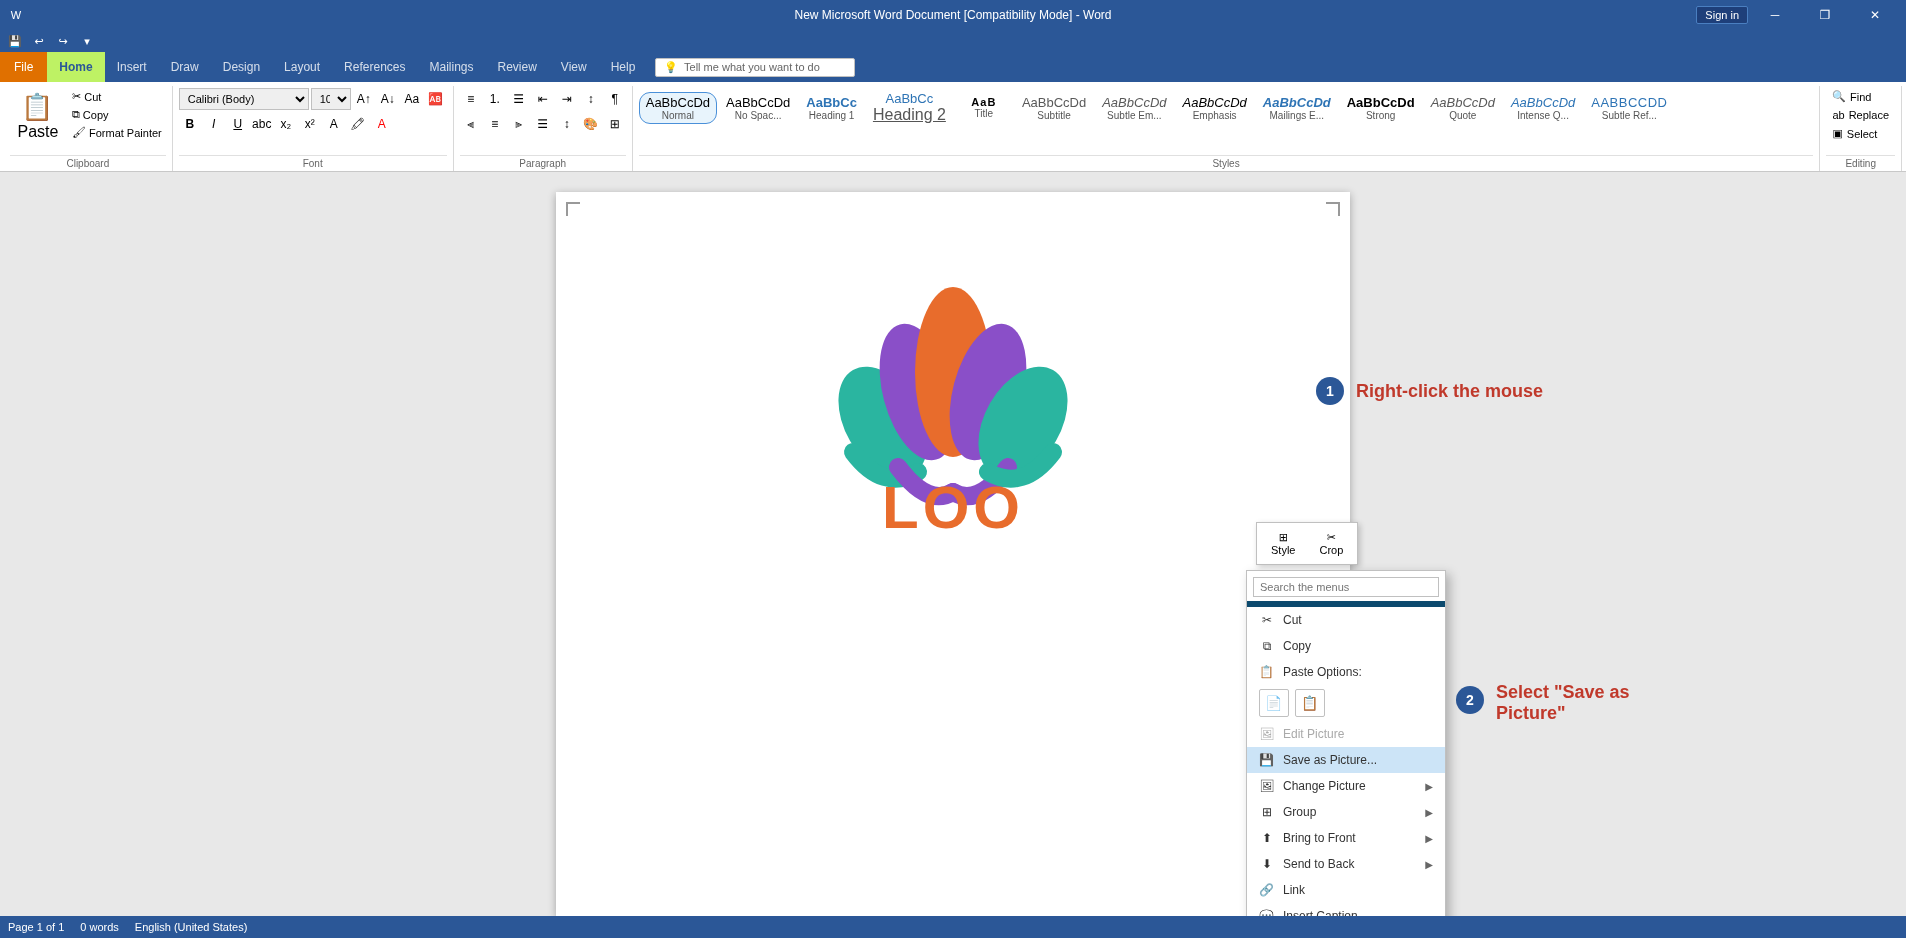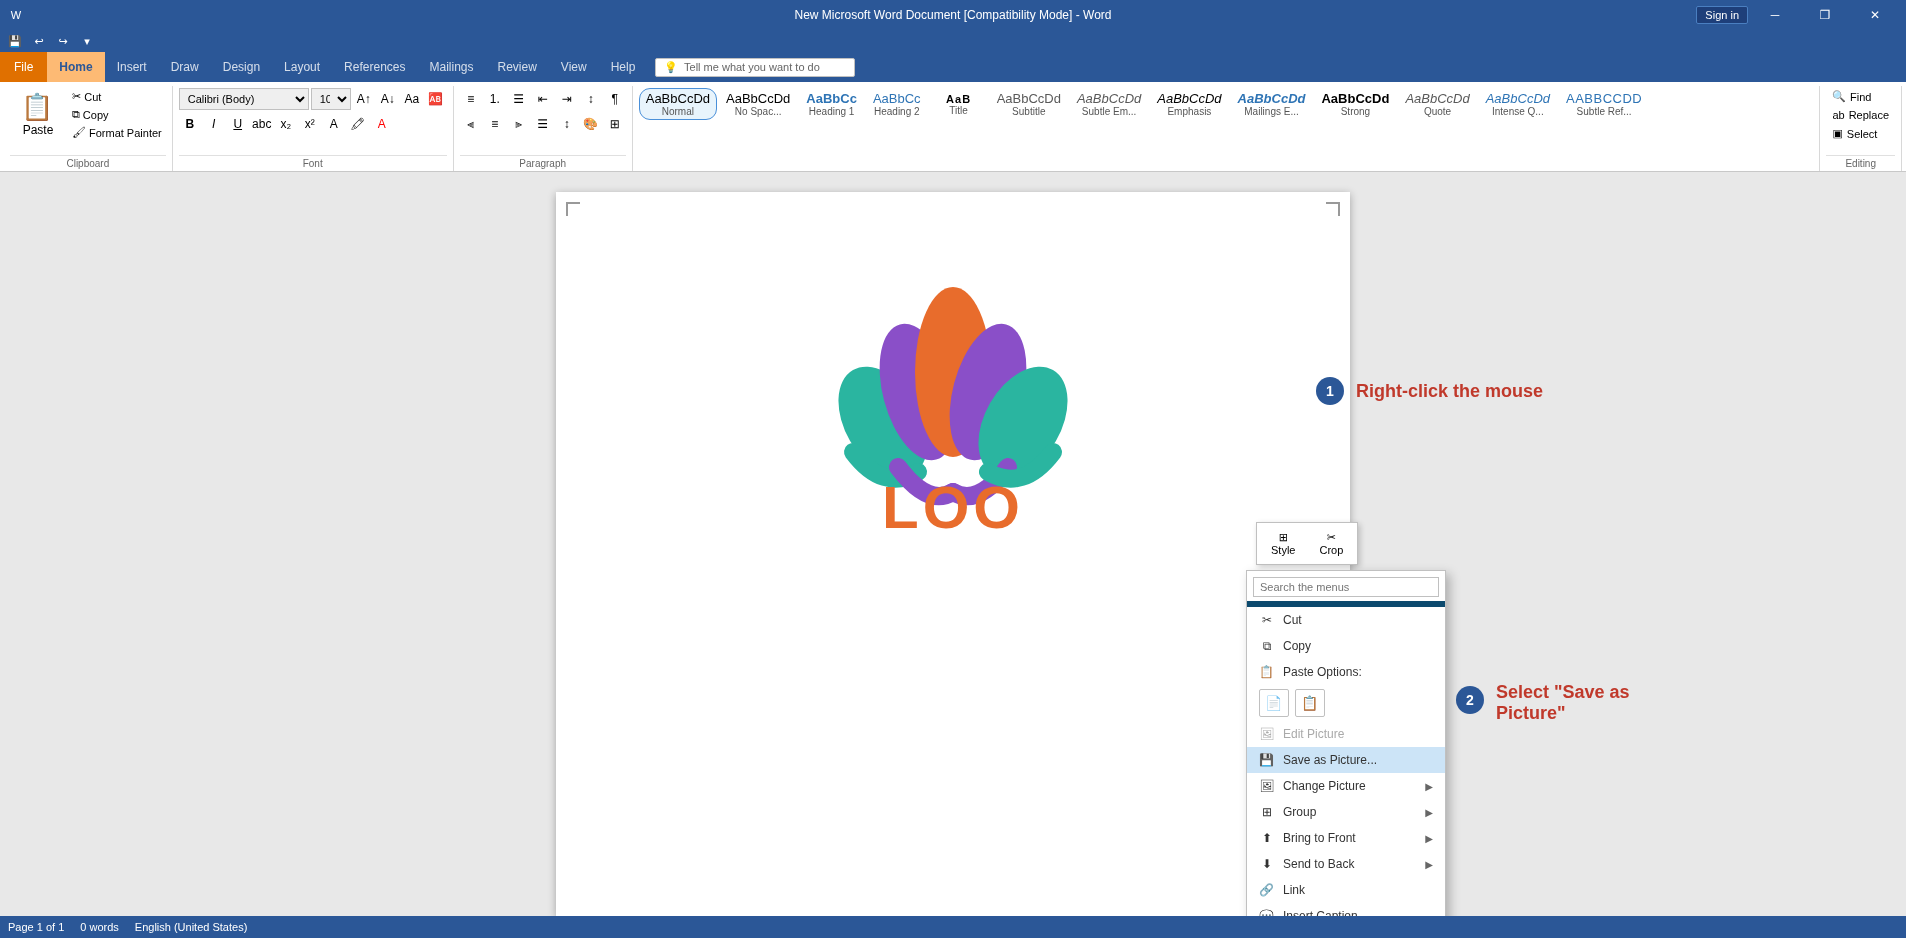--- a/index.html
+++ b/index.html
@@ -22,31 +22,31 @@
     .sign-in-btn { background: #1e3f7a; border: 1px solid #4a7fc1; color: white; padding: 2px 8px; font-size: 11px; cursor: pointer; border-radius: 2px; }
     .window-btn { width: 46px; height: 30px; display: flex; align-items: center; justify-content: center; cursor: pointer; font-size: 12px; color: white; }
 
     
     .quick-access { height: 22px; background: #2b5797; display: flex; align-items: center; padding: 0 4px; gap: 2px; }
     .qa-btn { width: 22px; height: 22px; display: flex; align-items: center; justify-content: center; cursor: pointer; color: white; font-size: 11px; border-radius: 2px; }
 
     
     .ribbon-tabs { height: 30px; background: #2b5797; display: flex; align-items: center; padding-left: 0; }
     .ribbon-tab { padding: 6px 12px; color: rgba(255,255,255,0.8); font-size: 12px; cursor: pointer; height: 30px; display: flex; align-items: center; }
-    .ribbon-tab.active { background: #fdba74; color: #2b5797; font-weight: 600; }
+    .ribbon-tab.active { background: #bef264; color: #2b5797; font-weight: 600; }
     .ribbon-tab.file { background: #e07000; color: white; padding: 6px 14px; }
 
     
     .ribbon { height: 90px; background: white; border-bottom: 1px solid #c8c8c8; display: flex; align-items: stretch; padding: 4px 4px 0; gap: 0; }
     .ribbon-group { display: flex; flex-direction: column; align-items: flex-start; border-right: 1px solid #d8d8d8; padding: 0 6px; min-width: fit-content; }
     .ribbon-group-content { display: flex; flex-direction: row; align-items: flex-start; gap: 2px; flex: 1; padding-top: 2px; }
     .ribbon-group-label { font-size: 10px; color: #666; text-align: center; width: 100%; padding: 2px 0; border-top: 1px solid #e0e0e0; margin-top: auto; }
     .paste-btn { display: flex; flex-direction: column; align-items: center; justify-content: center; width: 56px; cursor: pointer; border-radius: 2px; padding: 4px; }
     .paste-icon { font-size: 26px; }
-    .paste-label { font-size: 12px; }
+    .paste-label { font-size: 16px; }
     .clipboard-sub { display: flex; flex-direction: column; gap: 1px; }
     .cb-btn { display: flex; align-items: center; gap: 3px; padding: 2px 4px; cursor: pointer; font-size: 11px; border-radius: 2px; white-space: nowrap; }
 
     
     .font-group { display: flex; flex-direction: column; gap: 3px; }
     .font-row { display: flex; align-items: center; gap: 2px; }
     .font-select { height: 22px; font-size: 11px; border: 1px solid #c0c0c0; padding: 0 4px; min-width: 130px; }
     .font-size-select { height: 22px; font-size: 11px; border: 1px solid #c0c0c0; padding: 0 4px; width: 40px; }
     .font-btn { width: 22px; height: 22px; display: flex; align-items: center; justify-content: center; cursor: pointer; font-size: 12px; border-radius: 2px; border: none; background: transparent; }
 
@@ -227,21 +227,21 @@
         <div class="style-item">
           <div style="font-size:13px;">AaBbCcDd</div>
           <div style="font-size:10px; color:#555;">No Spac...</div>
         </div>
         <div class="style-item">
           <div style="font-size:13px; color:#2e74b5; font-weight:bold;">AaBbCc</div>
           <div style="font-size:10px; color:#555;">Heading 1</div>
         </div>
         <div class="style-item">
           <div style="font-size:13px; color:#2e74b5;">AaBbCc</div>
-          <div style="font-size:10px; color:#555;">Heading 2</div>
+          <div style="font-size:16px; color:#555;text-decoration:underline;">Heading 2</div>
         </div>
         <div class="style-item">
           <div style="font-size:11px; font-weight:bold; letter-spacing:1px;">AaB</div>
           <div style="font-size:10px; color:#555;">Title</div>
         </div>
         <div class="style-item">
           <div style="font-size:13px; color:#595959;">AaBbCcDd</div>
           <div style="font-size:10px; color:#555;">Subtitle</div>
         </div>
         <div class="style-item">
@@ -267,20 +267,21 @@
         <div class="style-item">
           <div style="font-size:13px; font-style:italic; color:#2e74b5;">AaBbCcDd</div>
           <div style="font-size:10px; color:#555;">Intense Q...</div>
         </div>
         <div class="style-item">
           <div style="font-size:13px; color:#2e74b5; text-transform:uppercase; letter-spacing:0.5px;">AaBbCcDd</div>
           <div style="font-size:10px; color:#555;">Subtle Ref...</div>
         </div>
       </div>
     </div>
+    <div class="ribbon-group-label">Styles</div>
   </div>
 
   <div class="ribbon-group">
     <div class="ribbon-group-content">
       <div class="editing-group">
         <div class="edit-btn">
           <span>🔍</span>
           <span>Find</span>
         </div>
         <div class="edit-btn">

